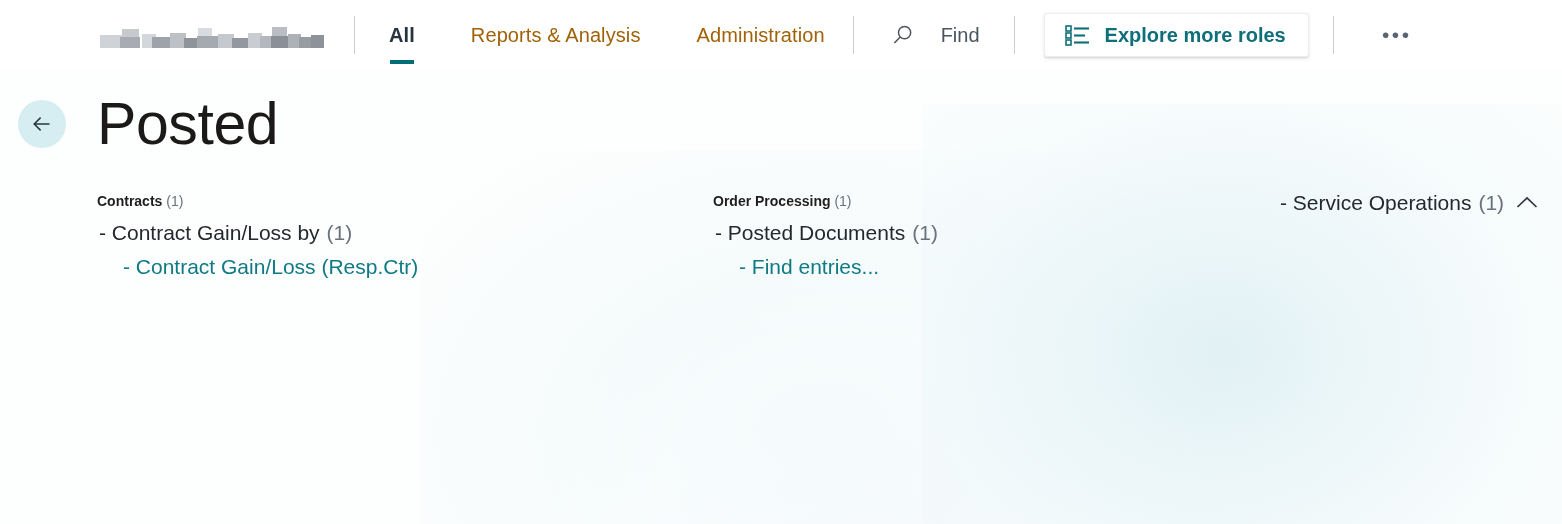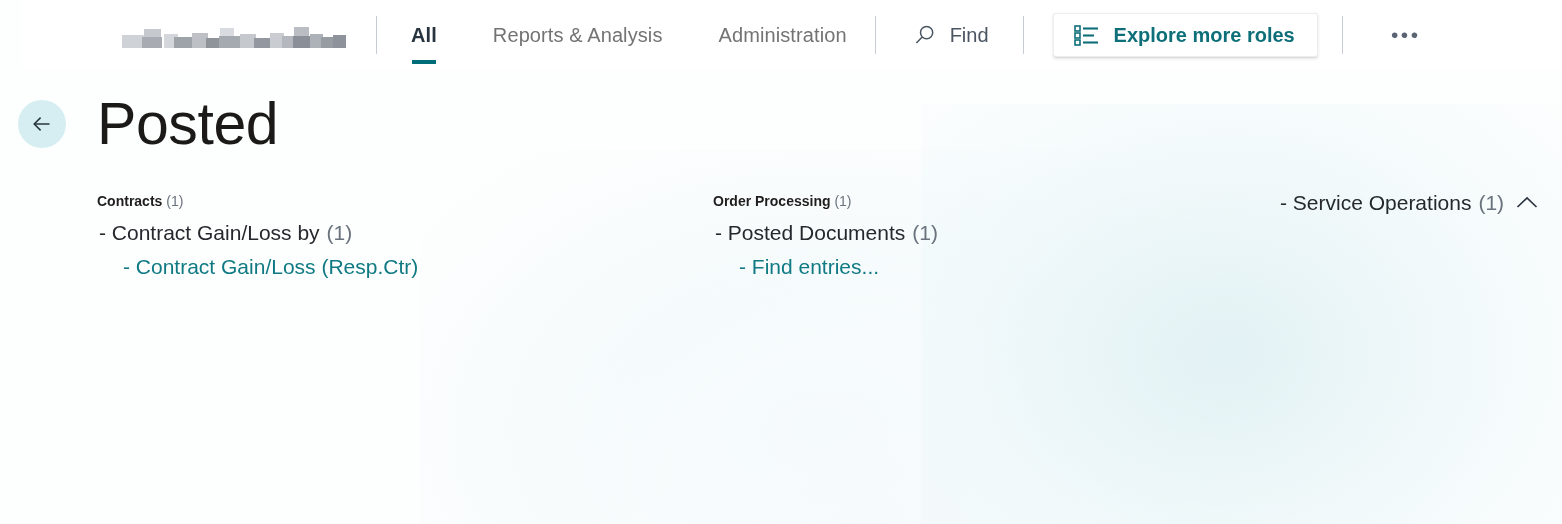--- a/index.html
+++ b/index.html
@@ -48,21 +48,20 @@
   }
 
   
   .topbar {
     position: relative;
     height: 70px;
     display: flex;
     align-items: center;
     background: #ffffff;
     z-index: 5;
-    margin-left: 22px;
   }
 
   .brand-blur {
     margin-left: 94px;
     width: 232px;
     height: 26px;
     position: relative;
     overflow: hidden;
     flex: 0 0 auto;
   }
@@ -90,40 +89,40 @@
     flex: 0 0 auto;
   }
   .tab {
     position: relative;
     display: flex;
     align-items: center;
     height: 70px;
     padding: 0 0 0 0;
     margin-right: 56px;
     font-size: 20px;
-    color: #737373;
+    color: #a16207;
     cursor: pointer;
     white-space: nowrap;
     letter-spacing: 0.1px;
   }
   .tab.active { color: #27343f; font-weight: 600; }
   .tab.active::after {
     content: "";
     position: absolute;
     left: 1px; right: 1px;
     bottom: 6px;
     height: 4px;
     background: #006d78;
   }
   .tab:last-child { margin-right: 28px; }
 
   .find {
     display: flex;
     align-items: center;
-    gap: 13px;
+    gap: 26px;
     height: 44px;
     padding: 0 34px 0 36px;
     font-size: 20px;
     color: #4a5561;
     cursor: pointer;
     white-space: nowrap;
     flex: 0 0 auto;
   }
   .find svg { display: block; }
 

